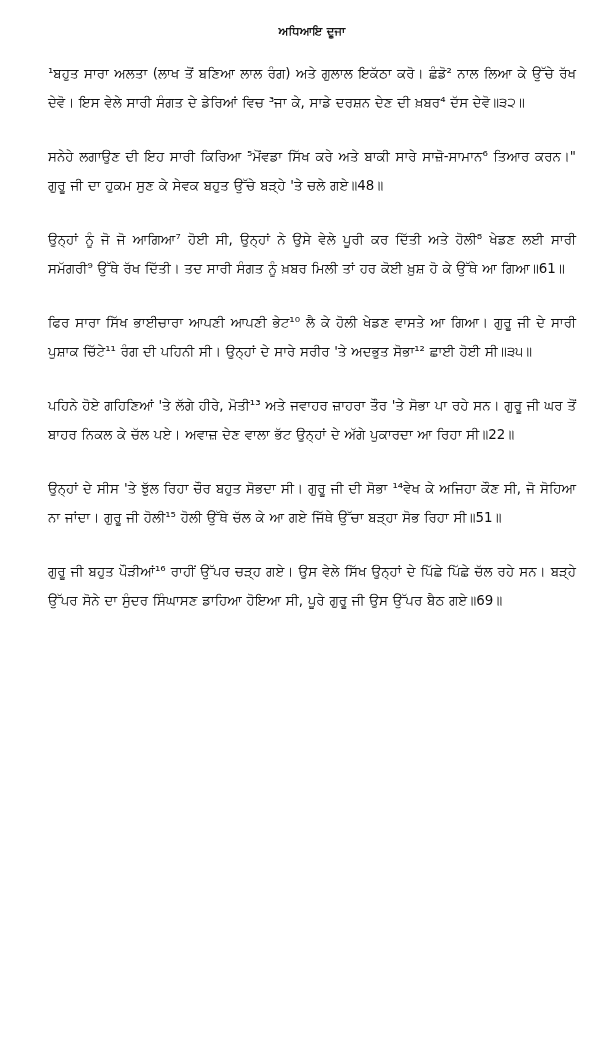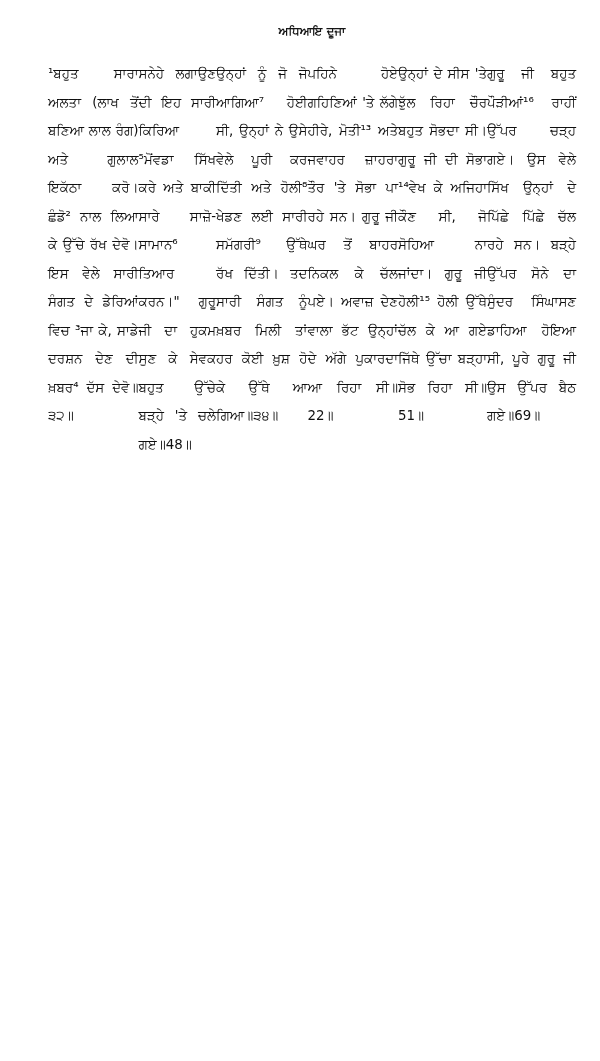--- a/index.html
+++ b/index.html
@@ -36,21 +36,21 @@
     white-space: nowrap;
   }
   .header .left,
   .header .right {
     font-weight: 600;
     color: #151515;
   }
   .body-col {
     flex: 1 1 auto;
     display: flex;
-    flex-direction: row;
+    flex-direction: column;
     gap: 0px;
   }
   .para {
     font-size: 13.4px;
     line-height: 28.5px;
     text-align: justify;
     text-justify: inter-word;
     margin: 0 0 26px 0;
     word-spacing: 0.5px;
     color: #0f0f0f;
@@ -71,20 +71,21 @@
 
 <div class="page">
 
   <div class="header">
     <span class="left">ਅਧਿਆਇ ਦੂਜਾ</span>
   </div>
 
   <div class="body-col">
     <p class="para">¹ਬਹੁਤ ਸਾਰਾ ਅਲਤਾ (ਲਾਖ ਤੋਂ ਬਣਿਆ ਲਾਲ ਰੰਗ) ਅਤੇ ਗੁਲਾਲ ਇਕੱਠਾ ਕਰੋ। ਛੰਡੋ² ਨਾਲ ਲਿਆ ਕੇ ਉੱਚੇ ਰੱਖ ਦੇਵੋ। ਇਸ ਵੇਲੇ ਸਾਰੀ ਸੰਗਤ ਦੇ ਡੇਰਿਆਂ ਵਿਚ ³ਜਾ ਕੇ, ਸਾਡੇ ਦਰਸ਼ਨ ਦੇਣ ਦੀ ਖ਼ਬਰ⁴ ਦੱਸ ਦੇਵੋ॥੩੨॥</p>
     <p class="para">ਸਨੇਹੇ ਲਗਾਉਣ ਦੀ ਇਹ ਸਾਰੀ ਕਿਰਿਆ ⁵ਮੋਂਵਡਾ ਸਿੱਖ ਕਰੇ ਅਤੇ ਬਾਕੀ ਸਾਰੇ ਸਾਜ਼ੋ-ਸਾਮਾਨ⁶ ਤਿਆਰ ਕਰਨ।" ਗੁਰੂ ਜੀ ਦਾ ਹੁਕਮ ਸੁਣ ਕੇ ਸੇਵਕ ਬਹੁਤ ਉੱਚੇ ਬੜ੍ਹੇ 'ਤੇ ਚਲੇ ਗਏ॥48॥</p>
-    <p class="para">ਉਨ੍ਹਾਂ ਨੂੰ ਜੋ ਜੋ ਆਗਿਆ⁷ ਹੋਈ ਸੀ, ਉਨ੍ਹਾਂ ਨੇ ਉਸੇ ਵੇਲੇ ਪੂਰੀ ਕਰ ਦਿੱਤੀ ਅਤੇ ਹੋਲੀ⁸ ਖੇਡਣ ਲਈ ਸਾਰੀ ਸਮੱਗਰੀ⁹ ਉੱਥੇ ਰੱਖ ਦਿੱਤੀ। ਤਦ ਸਾਰੀ ਸੰਗਤ ਨੂੰ ਖ਼ਬਰ ਮਿਲੀ ਤਾਂ ਹਰ ਕੋਈ ਖ਼ੁਸ਼ ਹੋ ਕੇ ਉੱਥੇ ਆ ਗਿਆ॥੩੪॥</p>
+    <p class="para">ਉਨ੍ਹਾਂ ਨੂੰ ਜੋ ਜੋ ਆਗਿਆ⁷ ਹੋਈ ਸੀ, ਉਨ੍ਹਾਂ ਨੇ ਉਸੇ ਵੇਲੇ ਪੂਰੀ ਕਰ ਦਿੱਤੀ ਅਤੇ ਹੋਲੀ⁸ ਖੇਡਣ ਲਈ ਸਾਰੀ ਸਮੱਗਰੀ⁹ ਉੱਥੇ ਰੱਖ ਦਿੱਤੀ। ਤਦ ਸਾਰੀ ਸੰਗਤ ਨੂੰ ਖ਼ਬਰ ਮਿਲੀ ਤਾਂ ਹਰ ਕੋਈ ਖ਼ੁਸ਼ ਹੋ ਕੇ ਉੱਥੇ ਆ ਗਿਆ॥61॥</p>
+    <p class="para">ਫਿਰ ਸਾਰਾ ਸਿੱਖ ਭਾਈਚਾਰਾ ਆਪਣੀ ਆਪਣੀ ਭੇਟ¹⁰ ਲੈ ਕੇ ਹੋਲੀ ਖੇਡਣ ਵਾਸਤੇ ਆ ਗਿਆ। ਗੁਰੂ ਜੀ ਦੇ ਸਾਰੀ ਪੁਸ਼ਾਕ ਚਿੱਟੇ¹¹ ਰੰਗ ਦੀ ਪਹਿਨੀ ਸੀ। ਉਨ੍ਹਾਂ ਦੇ ਸਾਰੇ ਸਰੀਰ 'ਤੇ ਅਦਭੁਤ ਸੋਭਾ¹² ਛਾਈ ਹੋਈ ਸੀ॥੩੫॥</p>
     <p class="para">ਪਹਿਨੇ ਹੋਏ ਗਹਿਣਿਆਂ 'ਤੇ ਲੱਗੇ ਹੀਰੇ, ਮੋਤੀ¹³ ਅਤੇ ਜਵਾਹਰ ਜ਼ਾਹਰਾ ਤੌਰ 'ਤੇ ਸੋਭਾ ਪਾ ਰਹੇ ਸਨ। ਗੁਰੂ ਜੀ ਘਰ ਤੋਂ ਬਾਹਰ ਨਿਕਲ ਕੇ ਚੱਲ ਪਏ। ਅਵਾਜ਼ ਦੇਣ ਵਾਲਾ ਭੱਟ ਉਨ੍ਹਾਂ ਦੇ ਅੱਗੇ ਪੁਕਾਰਦਾ ਆ ਰਿਹਾ ਸੀ॥22॥</p>
     <p class="para">ਉਨ੍ਹਾਂ ਦੇ ਸੀਸ 'ਤੇ ਝੁੱਲ ਰਿਹਾ ਚੌਰ ਬਹੁਤ ਸੋਭਦਾ ਸੀ। ਗੁਰੂ ਜੀ ਦੀ ਸੋਭਾ ¹⁴ਵੇਖ ਕੇ ਅਜਿਹਾ ਕੌਣ ਸੀ, ਜੋ ਸੋਹਿਆ ਨਾ ਜਾਂਦਾ। ਗੁਰੂ ਜੀ ਹੋਲੀ¹⁵ ਹੋਲੀ ਉੱਥੇ ਚੱਲ ਕੇ ਆ ਗਏ ਜਿੱਥੇ ਉੱਚਾ ਬੜ੍ਹਾ ਸੋਭ ਰਿਹਾ ਸੀ॥51॥</p>
     <p class="para">ਗੁਰੂ ਜੀ ਬਹੁਤ ਪੌੜੀਆਂ¹⁶ ਰਾਹੀਂ ਉੱਪਰ ਚੜ੍ਹ ਗਏ। ਉਸ ਵੇਲੇ ਸਿੱਖ ਉਨ੍ਹਾਂ ਦੇ ਪਿੱਛੇ ਪਿੱਛੇ ਚੱਲ ਰਹੇ ਸਨ। ਬੜ੍ਹੇ ਉੱਪਰ ਸੋਨੇ ਦਾ ਸੁੰਦਰ ਸਿੰਘਾਸਣ ਡਾਹਿਆ ਹੋਇਆ ਸੀ, ਪੂਰੇ ਗੁਰੂ ਜੀ ਉਸ ਉੱਪਰ ਬੈਠ ਗਏ॥69॥</p>
   </div>
 
 
 </div>
 
 </body></html>

